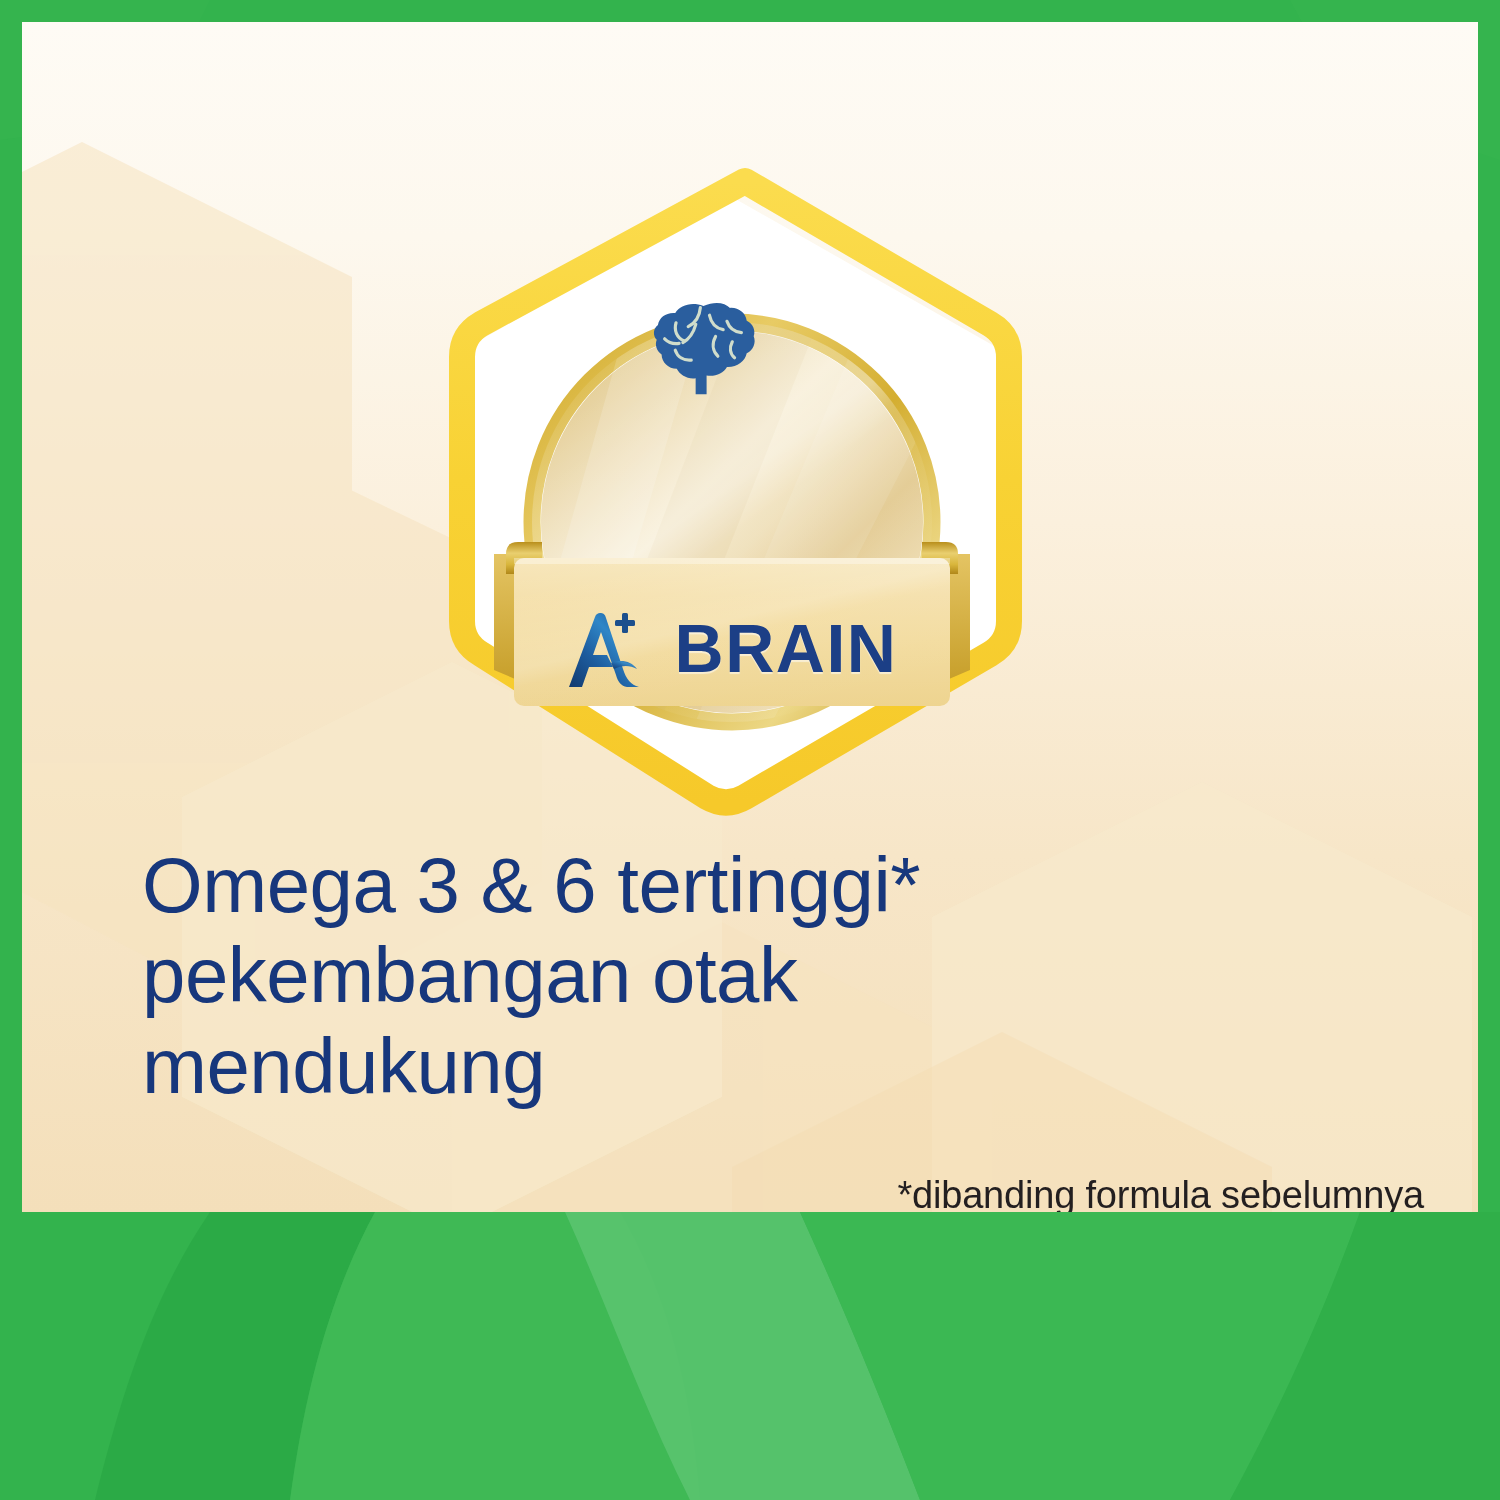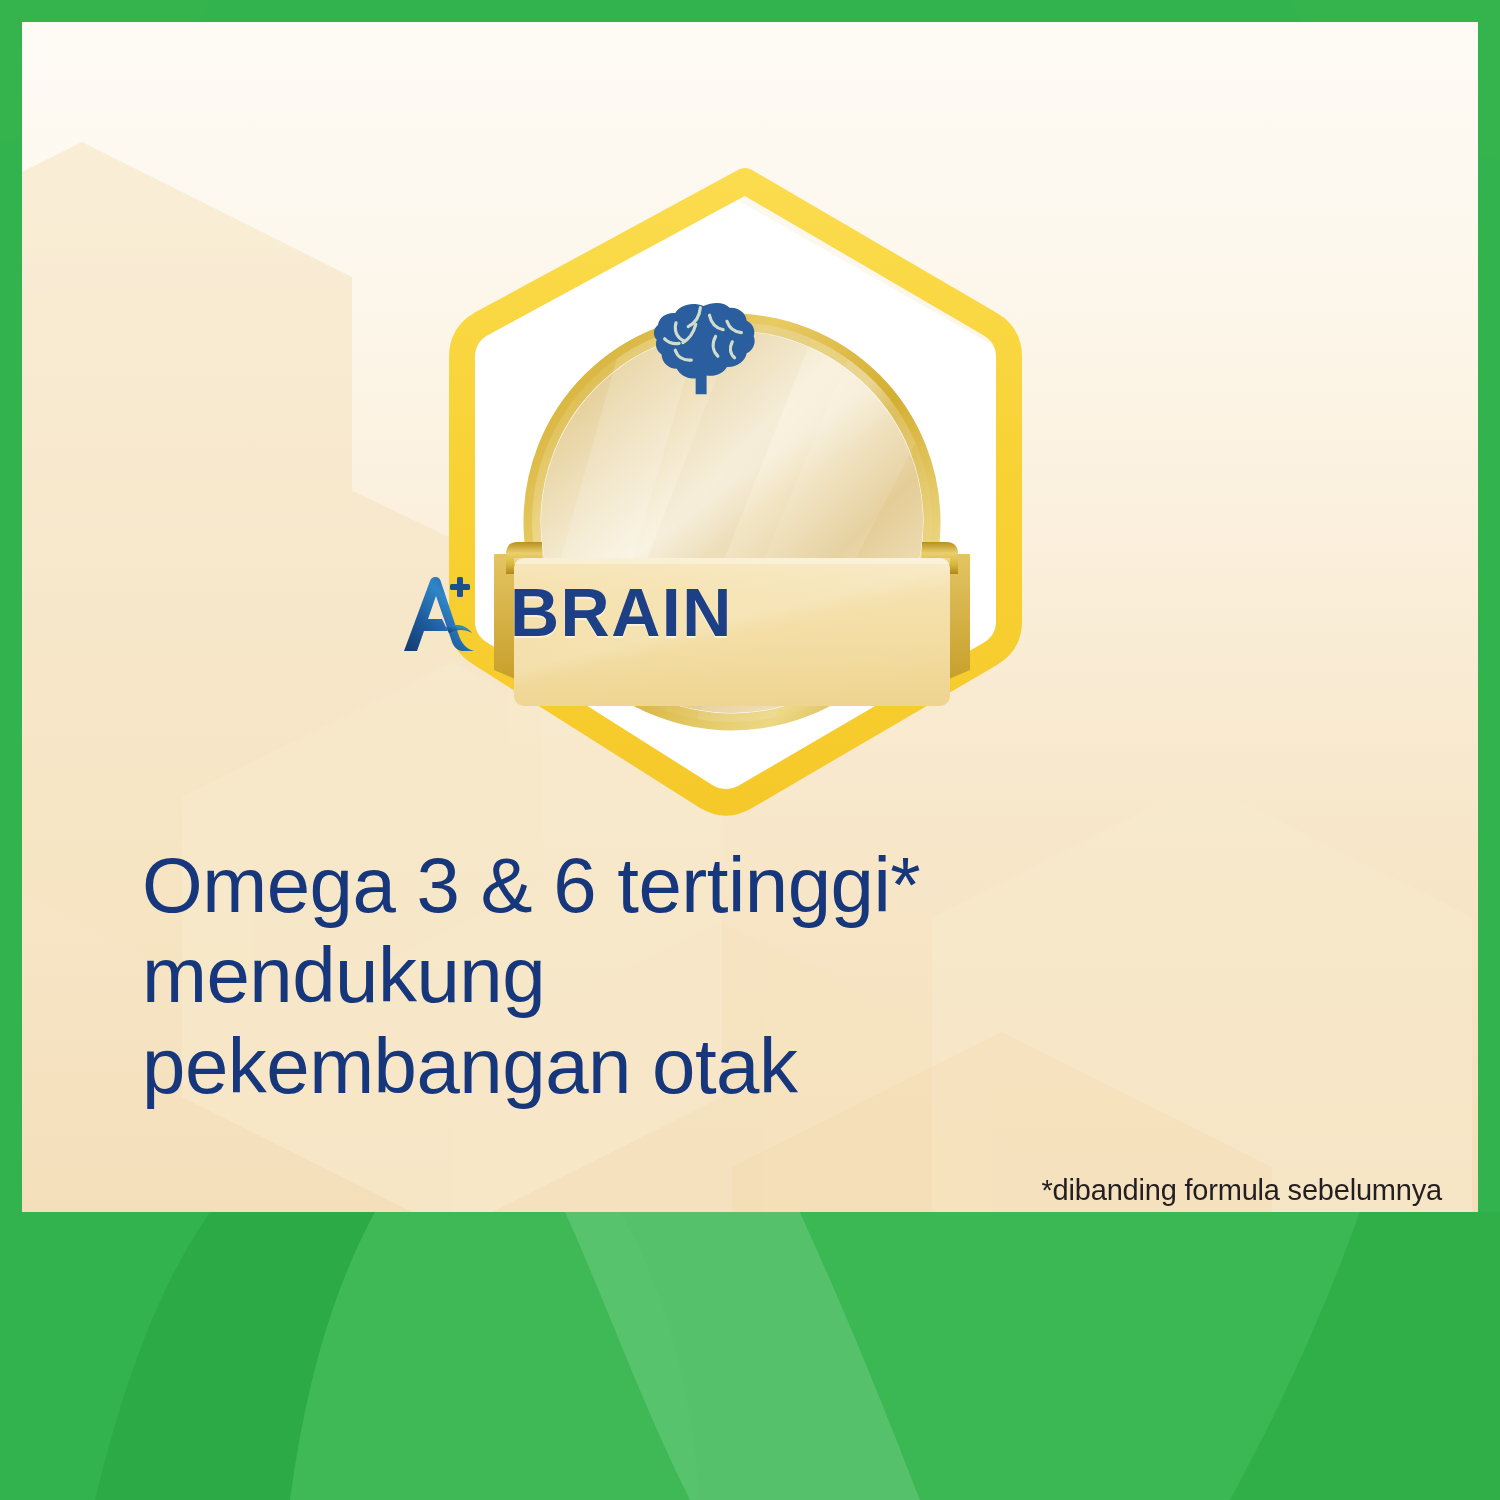--- a/index.html
+++ b/index.html
@@ -56,25 +56,26 @@
     top: 100px;
     width: 660px;
     height: 700px;
   }
   #badge svg { display: block; width: 100%; height: 100%; overflow: visible; }
 
   
   #ribbon-text {
     position: absolute;
     left: 0;
-    top: 416px;
+    top: 452px;
     width: 660px;
     height: 152px;
     display: flex;
     align-items: center;
+    justify-content: center;
     gap: 26px;
   }
   #aplus-logo { width: 82px; height: 86px; flex: 0 0 auto; }
   #aplus-logo svg { width: 100%; height: 100%; }
   #brain-word {
     font-family: "Liberation Sans", sans-serif;
     font-weight: bold;
     font-size: 68px;
     letter-spacing: 1.5px;
     color: #1c3f86;
@@ -94,25 +95,25 @@
     font-size: 78px;
     line-height: 1.16;
     font-weight: 400;
     letter-spacing: -0.5px;
   }
   #headline .hl-line { display: block; white-space: nowrap; }
 
   
   #footnote {
     position: absolute;
-    right: 36px;
+    right: 54px;
     top: 1152px;
     color: #231f20;
     font-family: "Liberation Sans", sans-serif;
-    font-size: 29px;
+    font-size: 38px;
     letter-spacing: -0.2px;
     white-space: nowrap;
   }
 </style>
 </head>
 <body>
 
 <div id="stage">
 
   <div id="green-bg">
@@ -296,20 +297,20 @@
               <rect x="48" y="13" width="20" height="6" rx="1.5"></rect>
             </g>
           </svg>
         </span>
         <span id="brain-word">BRAIN</span>
       </div>
     </div>
 
     <div id="headline">
       <span class="hl-line">Omega 3 &amp; 6 tertinggi*</span>
+      <span class="hl-line">pekembangan otak</span>
       <span class="hl-line">mendukung</span>
-      <span class="hl-line">pekembangan otak</span>
     </div>
 
     <div id="footnote">*dibanding formula sebelumnya</div>
 
   </div>
 </div>
 
 </body></html>

